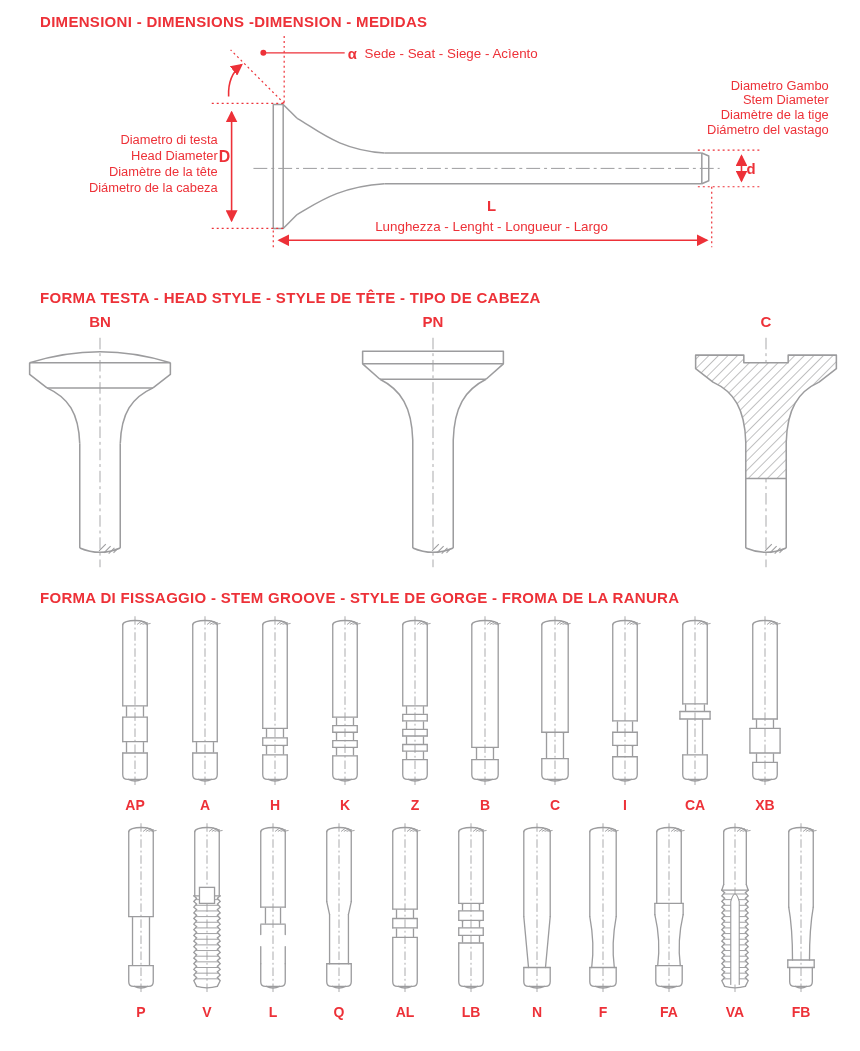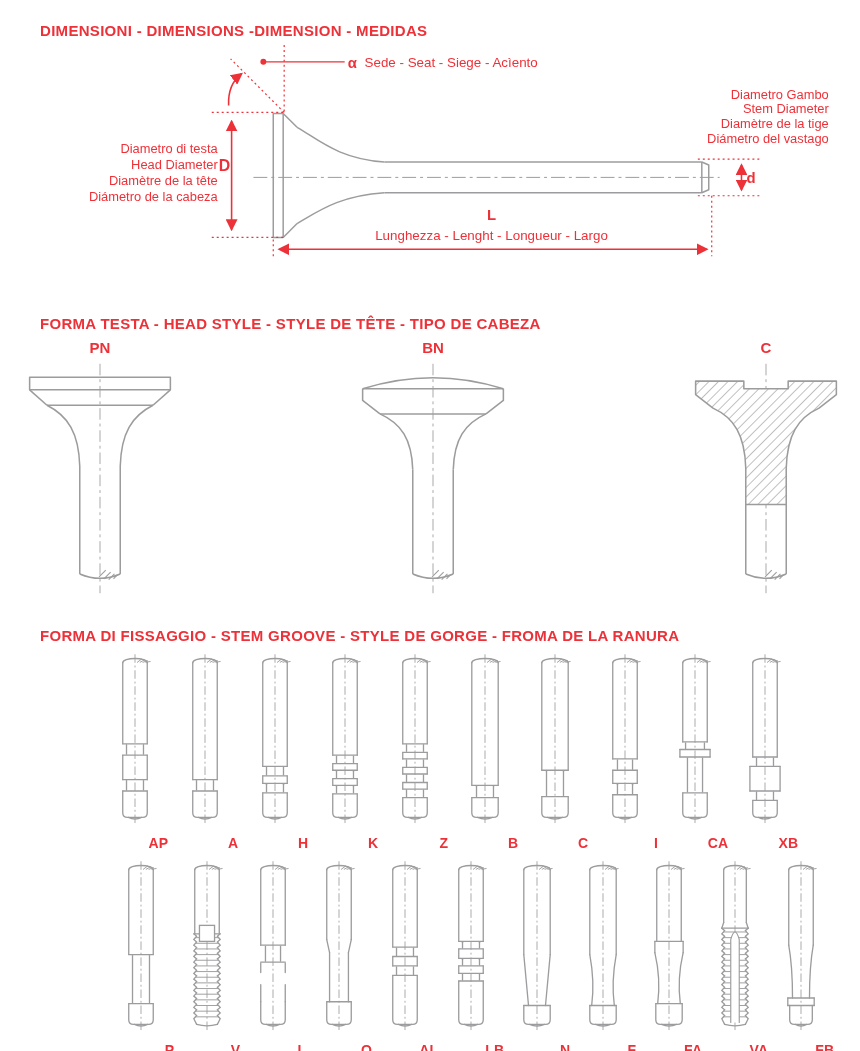--- a/index.html
+++ b/index.html
@@ -12,36 +12,36 @@
     font-family:"Liberation Sans",sans-serif;
     position:relative;
   }
   .sec-title{
     color:var(--red);
     font-weight:bold;
     font-size:15px;
     letter-spacing:.3px;
     margin:0 0 0 40px;
   }
-  #dim-title{padding-top:22px;}
-  #head-title{margin-top:26px;}
-  #groove-title{margin-top:24px;}
+  #dim-title{padding-top:13px;}
+  #head-title{margin-top:9px;}
+  #groove-title{margin-top:12px;}
   #dim-svg{display:block;margin-top:2px;}
   .heads-row{
     display:flex;justify-content:space-between;
     padding:6px 12px 0 18px;
   }
   .head-col{width:164px;text-align:center;}
   .head-label{
     color:var(--red);font-weight:bold;font-size:15px;height:20px;line-height:20px;
   }
   .stem-row{display:flex;justify-content:space-between;}
   .stem-row.row1{padding:8px 62px 0 102px;}
   .stem-row.row2{padding:6px 26px 0 108px;}
-  .stem-col{width:66px;text-align:right;}
+  .stem-col{width:66px;text-align:center;}
   .stem-label{
     color:var(--red);font-weight:bold;font-size:14px;height:19px;line-height:18px;
   }
   svg text{fill:var(--red);}
   .t-reg{font-size:13px;}
   .t-med{font-size:13.5px;}
   .t-sym{font-size:15px;font-weight:bold;}
   .t-sym-lg{font-size:16px;font-weight:bold;}
 </style>
 </head>
@@ -119,50 +119,50 @@
     <text class="t-sym-lg" x="217" y="131">D</text>
     <text class="t-sym" x="749" y="143">d</text>
     <text class="t-sym" x="492" y="180" text-anchor="middle">L</text>
     <text class="t-med" x="492" y="201" text-anchor="middle">Lunghezza - Lenght - Longueur - Largo</text>
   </svg>
 </section>
 
 <section>
   <h2 id="head-title" class="sec-title">FORMA TESTA - HEAD STYLE - STYLE DE TÊTE - TIPO DE CABEZA</h2>
   <div class="heads-row" id="heads-row">
-      <div class="head-col"><div class="head-label">PN</div><svg viewBox="0 0 170 250" width="164" height="241">
-          <line x1="85" y1="6" x2="85" y2="244" stroke="#9C9C9E" stroke-width="0.9" stroke-dasharray="12 4 3 4"></line>
-          <g fill="none" stroke="#9C9C9E" stroke-width="1.6" stroke-linejoin="round">
-            <path d="M12,20 H158 V33 H12 Z"></path>
-            <path d="M12,33 L30,49"></path>
-            <path d="M158,33 L140,49"></path>
-            <path d="M30,49 H140"></path>
-            <path d="M30,49 C52,60 63,78 64,112"></path>
-            <path d="M140,49 C118,60 107,78 106,112"></path>
-            <line x1="64" y1="112" x2="64" y2="224"></line>
-            <line x1="106" y1="112" x2="106" y2="224"></line>
-            <path d="M64,224 Q85,233 106,224"></path>
-            <line x1="84" y1="227" x2="91" y2="220" stroke-width="1.1"></line>
-            <line x1="89" y1="229" x2="96" y2="222" stroke-width="1.1"></line>
-            <line x1="94" y1="230" x2="100" y2="224" stroke-width="1.1"></line>
-            <line x1="99" y1="229" x2="103" y2="225" stroke-width="1.1"></line>
-          </g>
-        </svg></div>
       <div class="head-col"><div class="head-label">BN</div><svg viewBox="0 0 170 250" width="164" height="241">
           <line x1="85" y1="6" x2="85" y2="244" stroke="#9C9C9E" stroke-width="0.9" stroke-dasharray="12 4 3 4"></line>
           <g fill="none" stroke="#9C9C9E" stroke-width="1.6" stroke-linejoin="round">
             <path d="M12,32 Q85,9 158,32"></path>
             <path d="M12,32 H158"></path>
             <path d="M12,32 V44 L30,58"></path>
             <path d="M158,32 V44 L140,58"></path>
             <path d="M30,58 H140"></path>
             <path d="M30,58 C52,68 63,84 64,116"></path>
             <path d="M140,58 C118,68 107,84 106,116"></path>
             <line x1="64" y1="116" x2="64" y2="224"></line>
             <line x1="106" y1="116" x2="106" y2="224"></line>
+            <path d="M64,224 Q85,233 106,224"></path>
+            <line x1="84" y1="227" x2="91" y2="220" stroke-width="1.1"></line>
+            <line x1="89" y1="229" x2="96" y2="222" stroke-width="1.1"></line>
+            <line x1="94" y1="230" x2="100" y2="224" stroke-width="1.1"></line>
+            <line x1="99" y1="229" x2="103" y2="225" stroke-width="1.1"></line>
+          </g>
+        </svg></div>
+      <div class="head-col"><div class="head-label">PN</div><svg viewBox="0 0 170 250" width="164" height="241">
+          <line x1="85" y1="6" x2="85" y2="244" stroke="#9C9C9E" stroke-width="0.9" stroke-dasharray="12 4 3 4"></line>
+          <g fill="none" stroke="#9C9C9E" stroke-width="1.6" stroke-linejoin="round">
+            <path d="M12,20 H158 V33 H12 Z"></path>
+            <path d="M12,33 L30,49"></path>
+            <path d="M158,33 L140,49"></path>
+            <path d="M30,49 H140"></path>
+            <path d="M30,49 C52,60 63,78 64,112"></path>
+            <path d="M140,49 C118,60 107,78 106,112"></path>
+            <line x1="64" y1="112" x2="64" y2="224"></line>
+            <line x1="106" y1="112" x2="106" y2="224"></line>
             <path d="M64,224 Q85,233 106,224"></path>
             <line x1="84" y1="227" x2="91" y2="220" stroke-width="1.1"></line>
             <line x1="89" y1="229" x2="96" y2="222" stroke-width="1.1"></line>
             <line x1="94" y1="230" x2="100" y2="224" stroke-width="1.1"></line>
             <line x1="99" y1="229" x2="103" y2="225" stroke-width="1.1"></line>
           </g>
         </svg></div>
       <div class="head-col"><div class="head-label">C</div><svg viewBox="0 0 170 250" width="164" height="241">
           <line x1="85" y1="6" x2="85" y2="244" stroke="#9C9C9E" stroke-width="0.9" stroke-dasharray="12 4 3 4"></line>
           <g fill="none" stroke="#9C9C9E" stroke-width="1.6" stroke-linejoin="round">

